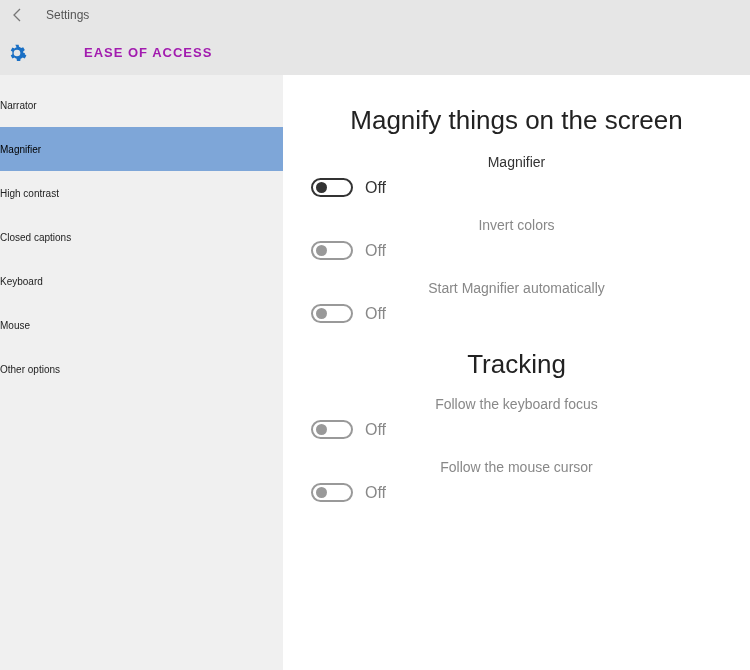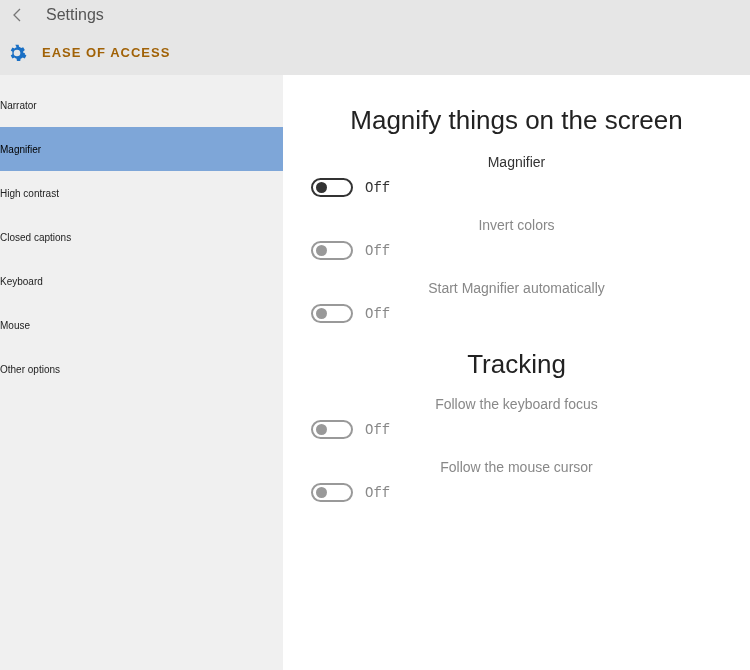--- a/index.html
+++ b/index.html
@@ -1,42 +1,42 @@
 <!DOCTYPE html>
 <html><head>
   <meta charset="utf-8">
   <style>
     * { margin: 0; padding: 0; box-sizing: border-box; font-family: "Segoe UI", Arial, sans-serif; }
     html, body { width: 750px; height: 670px; background: #fff; overflow: hidden; }
 
     .titlebar { height: 30px; background: #e6e6e6; display: flex; align-items: center; padding-left: 8px; gap: 18px; }
     .back-btn { width: 20px; height: 20px; display: flex; align-items: center; justify-content: center; color: #555; cursor: pointer; }
-    .app-title { font-size: 16px; color: #555; }
+    .app-title { font-size: 12px; color: #555; }
 
     .header { height: 45px; background: #e6e6e6; display: flex; align-items: center; padding-left: 6px; gap: 14px; }
     .gear { width: 22px; height: 22px; display: flex; align-items: center; justify-content: center; }
-    .section-title { font-size: 13px; letter-spacing: 1px; color: #a16207; font-weight: 600; }
+    .section-title { font-size: 13px; letter-spacing: 1px; color: #a21caf; font-weight: 600; margin-left: 42px; }
 
     .body { display: flex; height: calc(670px - 75px); }
     .sidebar { width: 283px; background: #f0f0f0; padding-top: 8px; }
     .nav-item { height: 44px; display: flex; align-items: center; padding-left: 0; font-size: 10px; color: #222; cursor: pointer; }
     .nav-item.selected { background: #7ea6d8; color: #000; }
 
     .content { flex: 1; background: #fff; padding: 30px 28px; text-align: center; }
     .h1 { font-size: 26px; font-weight: 400; color: #222; margin-bottom: 18px; }
     .h2 { font-size: 26px; font-weight: 400; color: #222; margin-top: 26px; margin-bottom: 16px; }
     .setting-label { font-size: 14px; color: #333; margin-bottom: 8px; }
     .setting-label.disabled { color: #888; }
     .setting-block { margin-bottom: 20px; }
     .toggle-row { display: flex; align-items: center; gap: 12px; }
     .toggle { width: 42px; height: 19px; border: 2px solid #333; border-radius: 11px; position: relative; background: #fff; cursor: pointer; }
     .toggle.disabled { border-color: #999; cursor: default; }
     .knob { width: 11px; height: 11px; border-radius: 50%; background: #333; position: absolute; top: 2px; left: 3px; }
     .toggle.disabled .knob { background: #999; }
-    .toggle-state { font-size: 14px; color: #333; font-family: Liberation Mono, monospace; }
+    .toggle-state { font-size: 16px; color: #333; }
     .toggle-state.disabled { color: #888; }
   </style>
 </head>
 <body>
 
 <div class="titlebar">
   <div class="back-btn">
     <svg width="16" height="16" viewBox="0 0 16 16">
         <path d="M10 2 L4 8 L10 14" stroke="#777" stroke-width="1.3" fill="none"></path>
       </svg>

